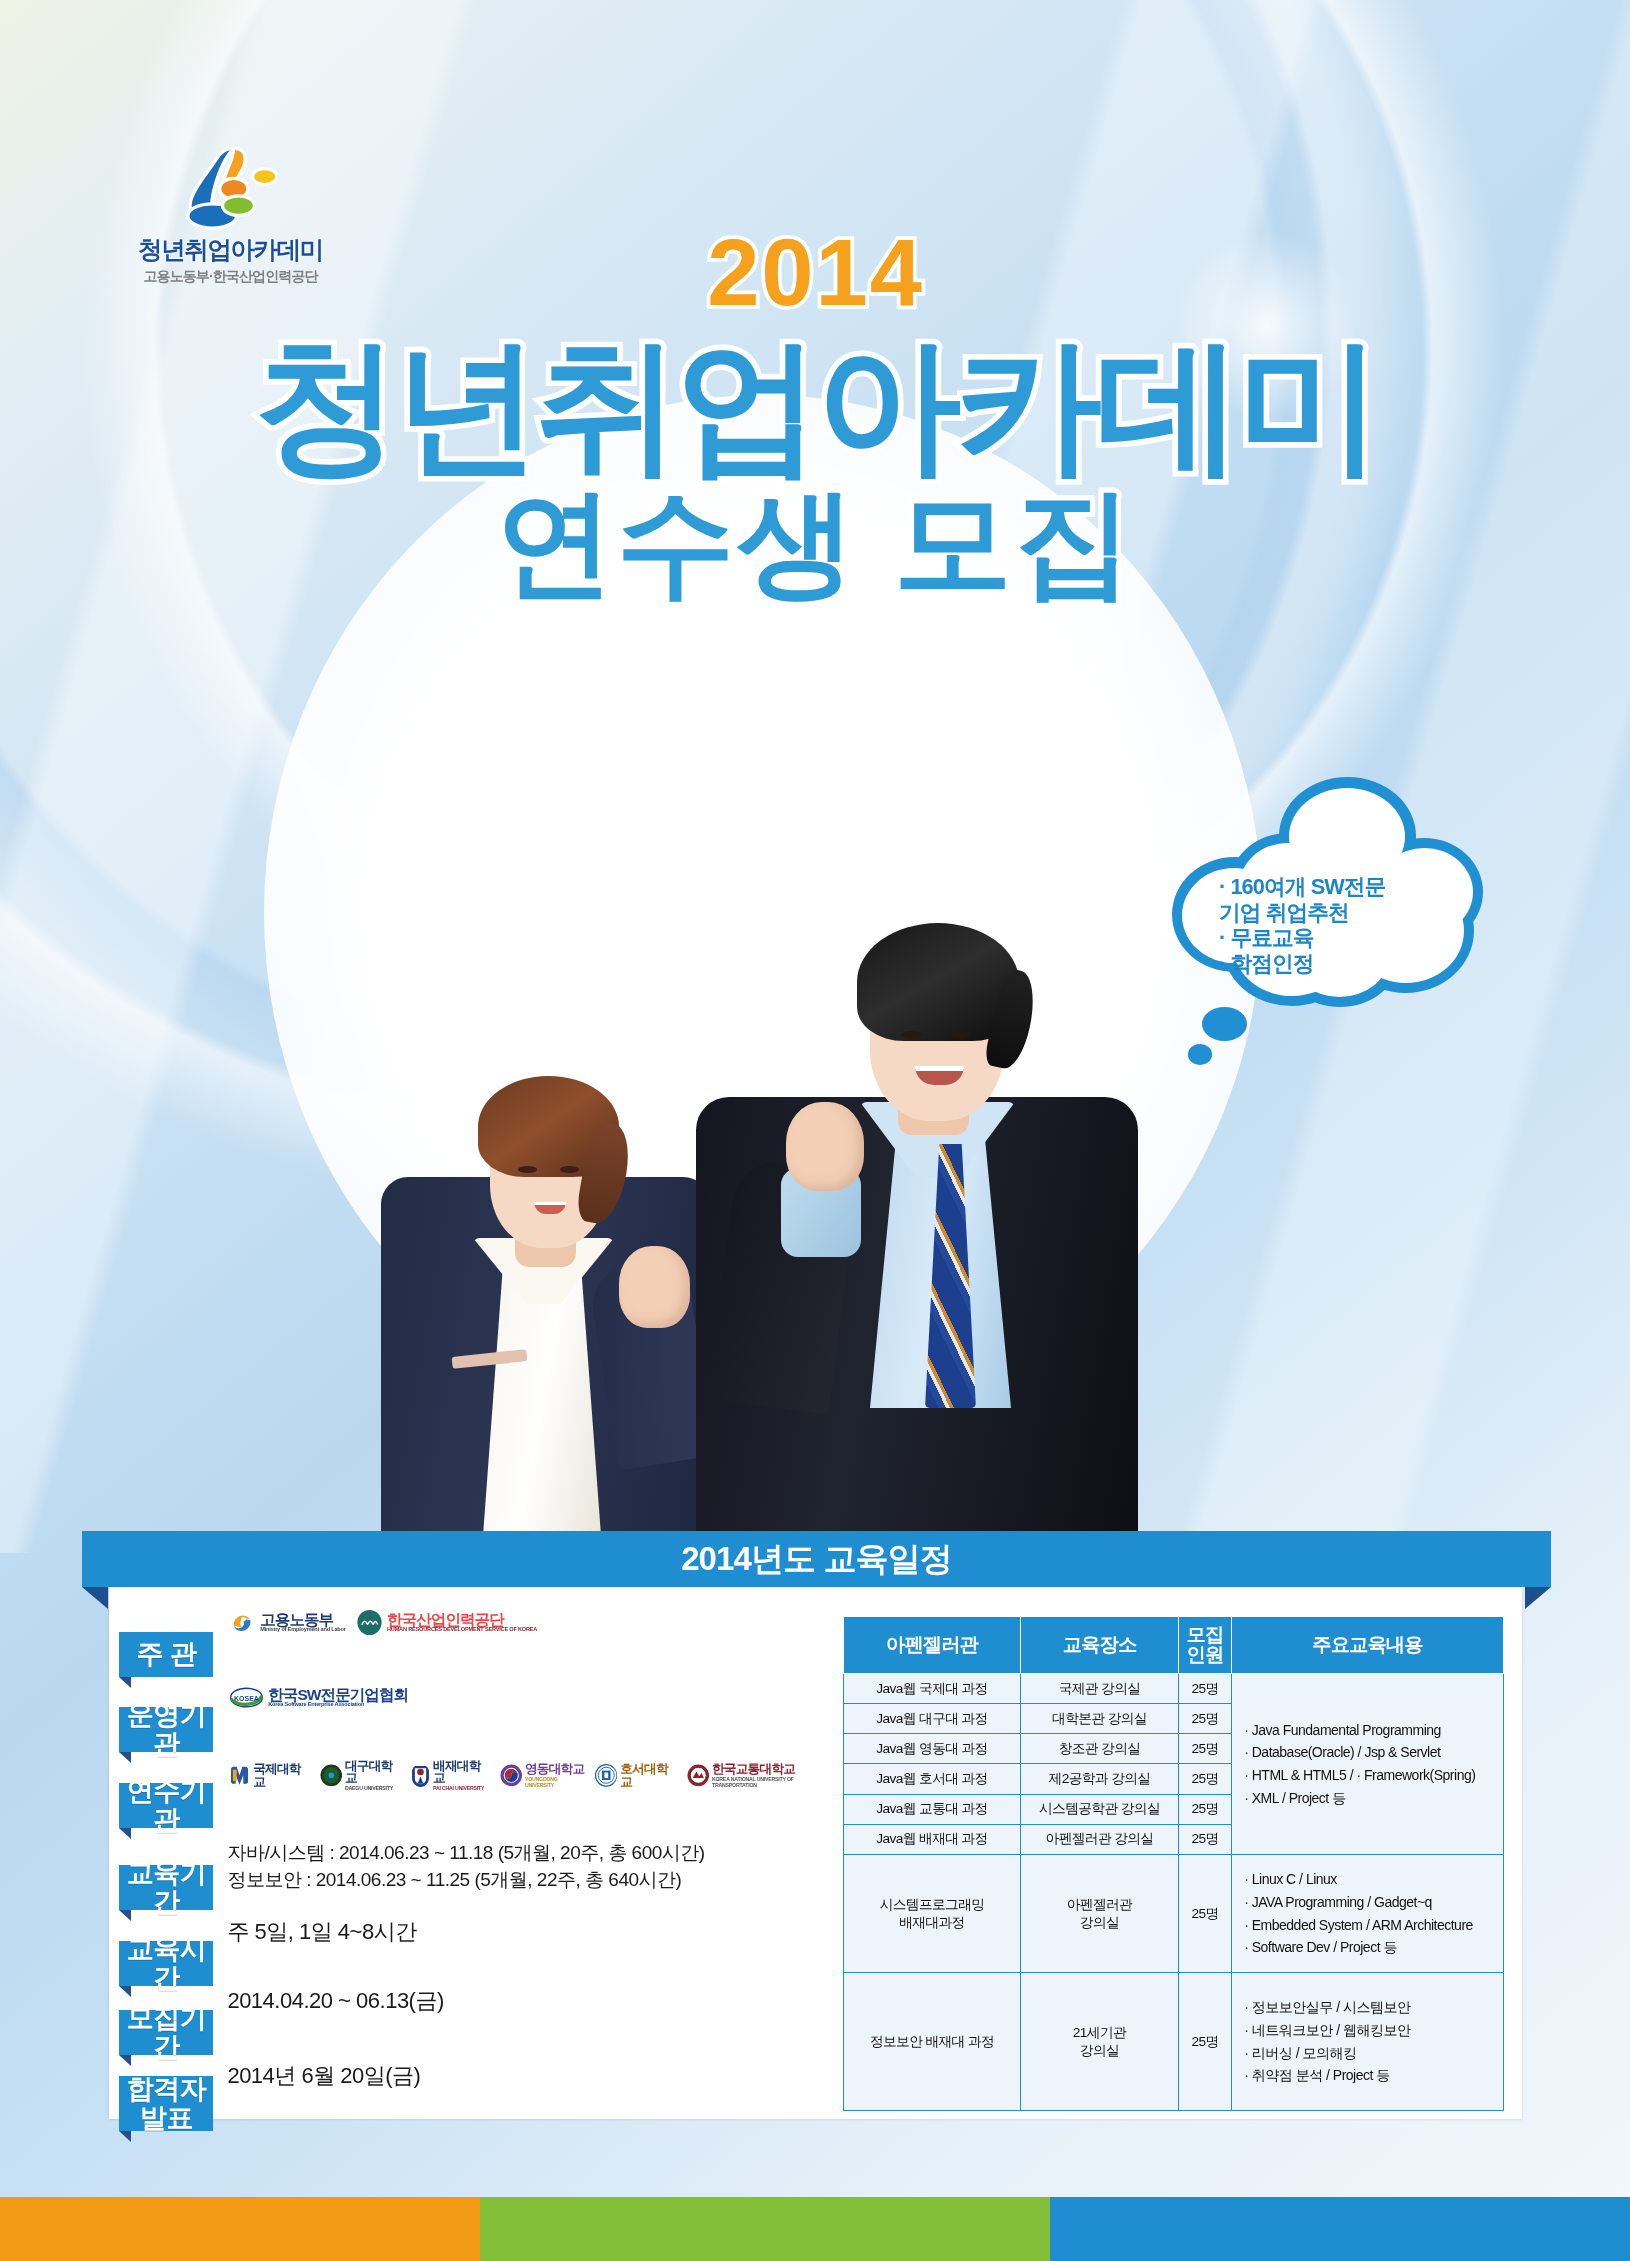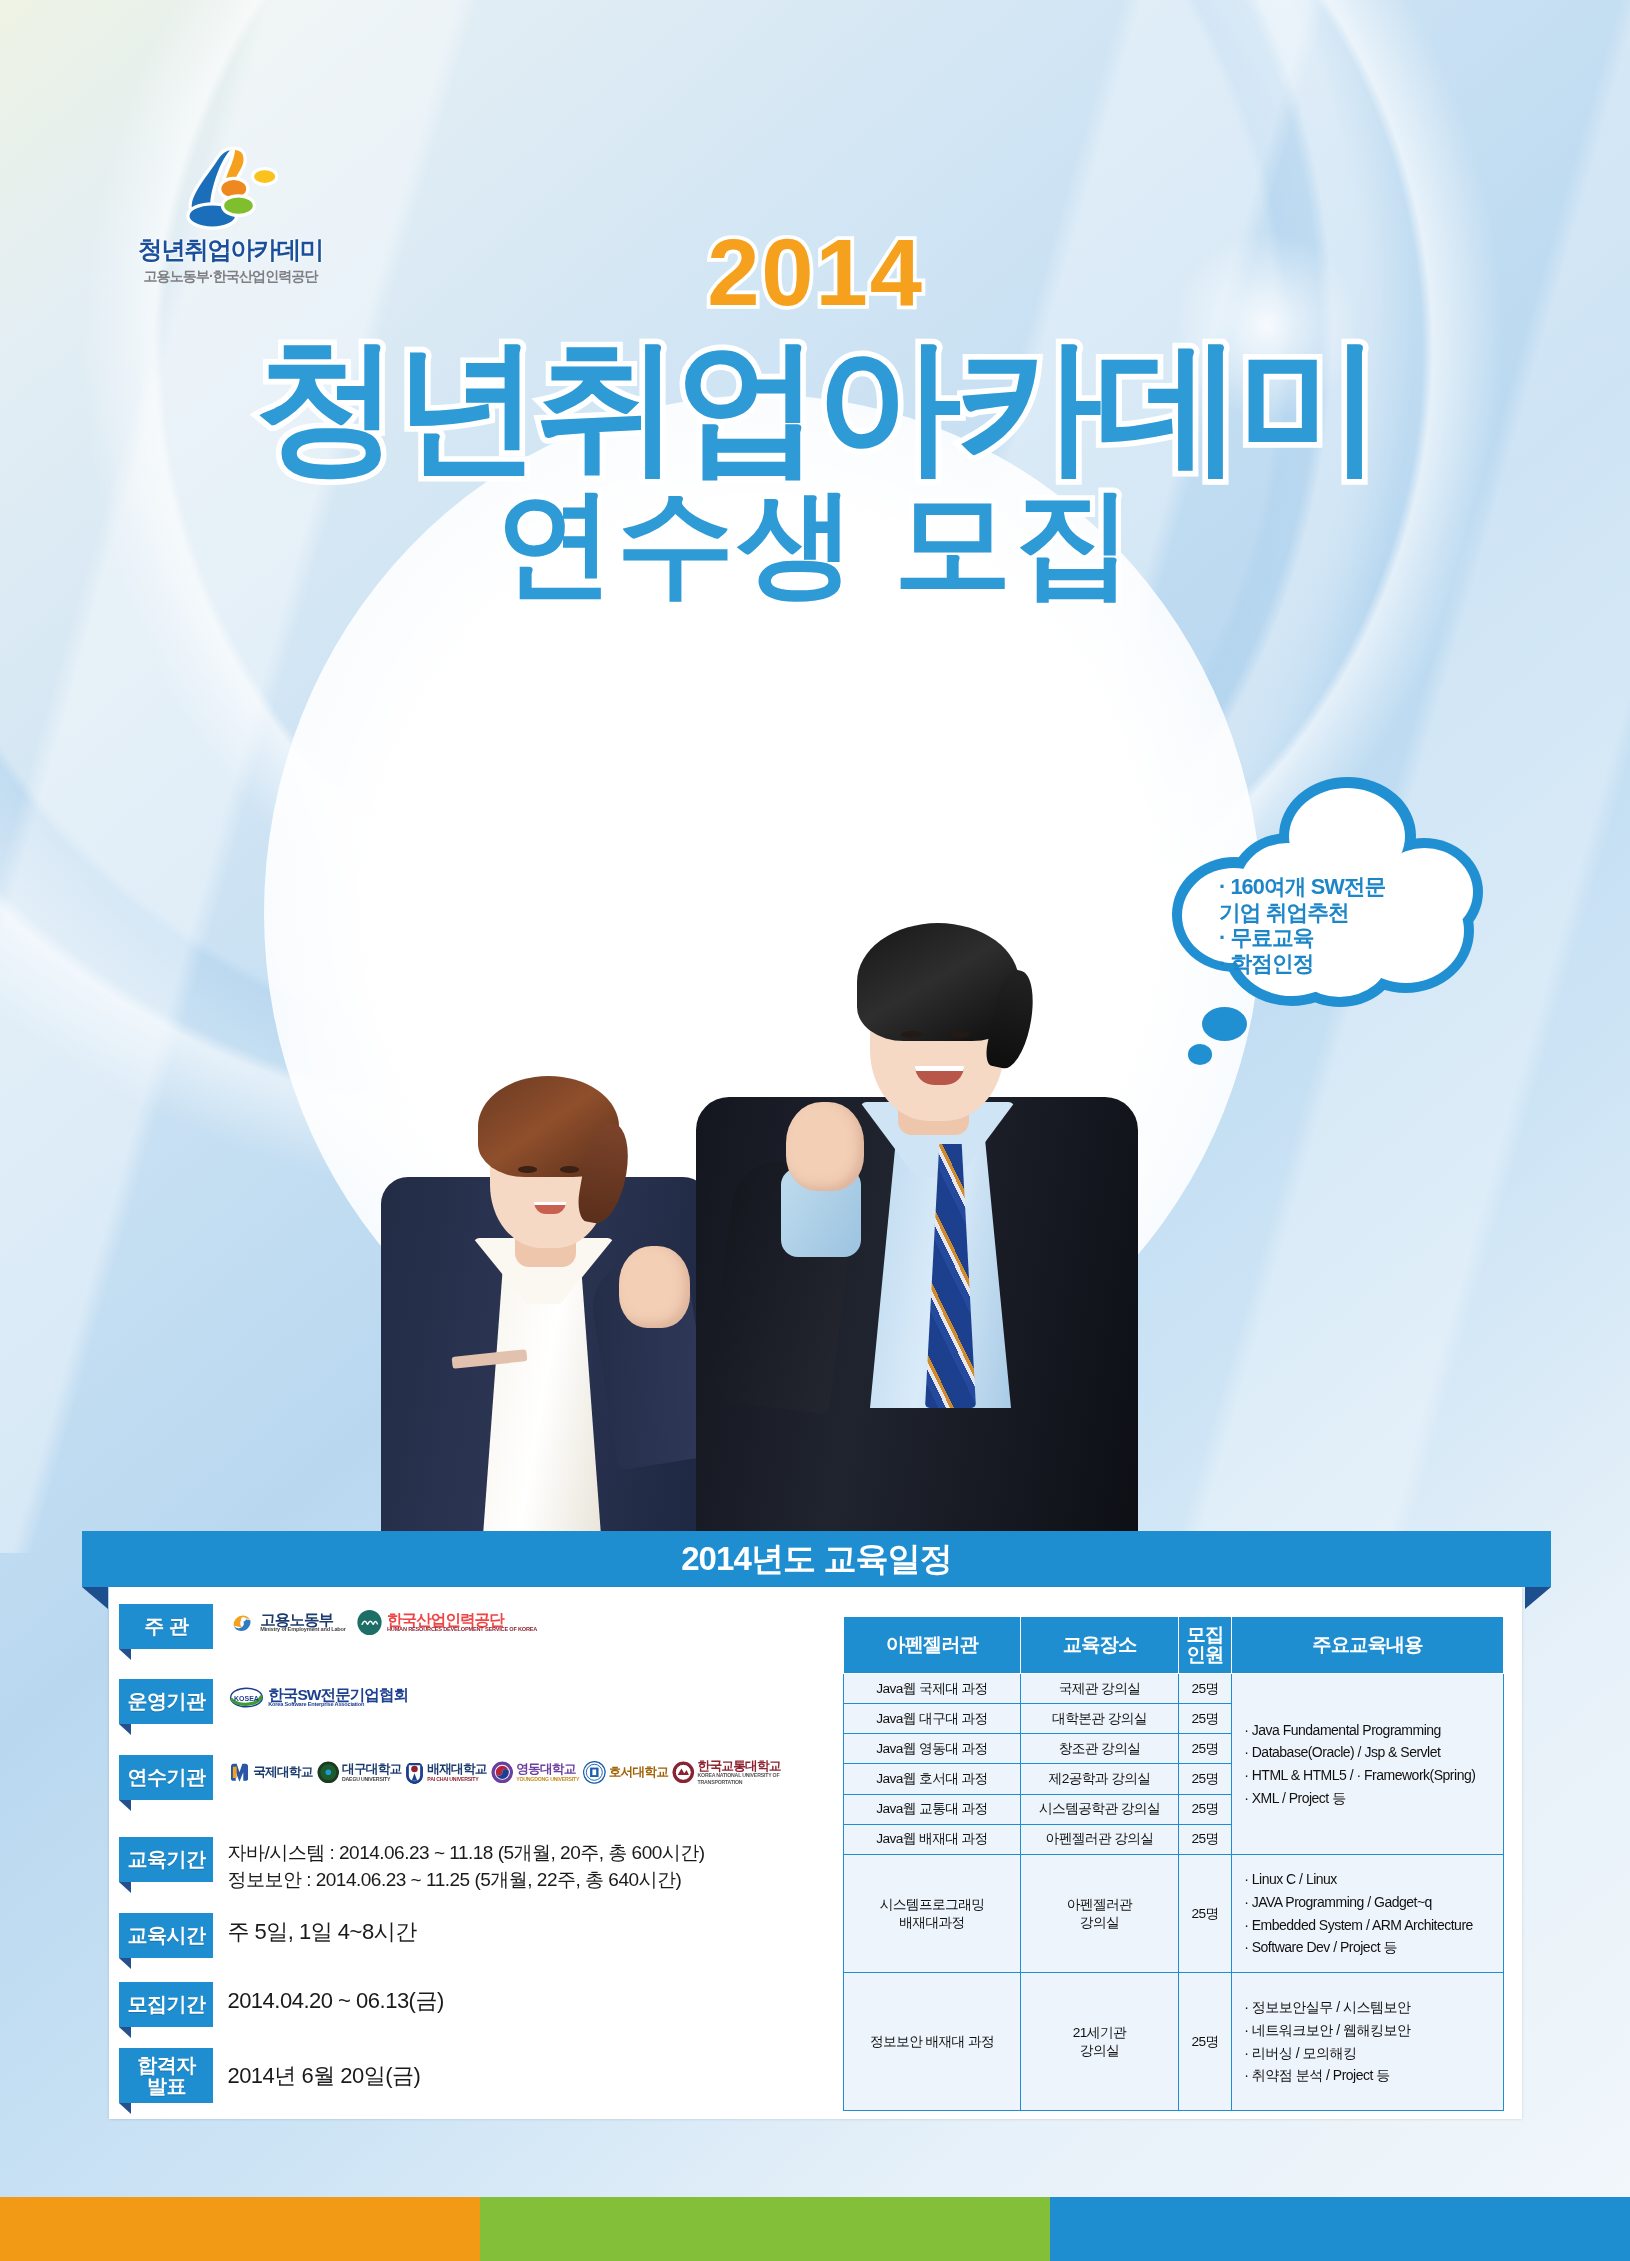--- a/index.html
+++ b/index.html
@@ -104,24 +104,25 @@
   #panel {
     position:absolute; left:109px; top:1587px; width:1413px; height:532px;
     background:#ffffff; box-shadow:0 0.9px 2.8px rgba(0,0,0,.14);
   }
 
   
   #info { position:absolute; left:0; top:0; width:706px; height:100%; }
   .row { position:absolute; left:10.4px; display:flex; align-items:flex-start; }
   .tag {
     position:relative; background:#1f8ed0; color:#ffffff; font-weight:bold;
-    font-size:20px; letter-spacing:-0.5px; text-align:center;
+    font-size:27px; letter-spacing:-0.5px; text-align:center;
     display:flex; align-items:center; justify-content:center; flex-direction:column;
     text-shadow:0 0.5px 0.5px rgba(0,0,0,.18);
     flex:0 0 auto;
+    margin-top:28px;
   }
   .tag::after {
     content:""; position:absolute; left:0; top:100%;
     width:0;height:0; border-top:11.3px solid #24508c; border-left:12.2px solid transparent;
   }
   .tagtxt { line-height:1.05; }
   .rowval { margin-left:14px; font-size:19px; color:#1a1a1a; letter-spacing:-0.5px; line-height:1.42; padding-top:2.8px; }
   .logos { margin-left:16px; display:flex; align-items:center; gap:10.4px; padding-top:4.7px; }
 
   
@@ -336,21 +337,21 @@
               <div class="t2" style="color:#1d3f8f;">Korea Software Enterprise Association</div>
             </div>
           </div>
         </div>
       </div>
 
       <div class="row" style="top:168px;">
         <div class="tag" style="width:94px; height:45px;">
           <span class="tagtxt">연수기관</span>
         </div>
-        <div class="logos" style="gap:4px;">
+        <div class="logos" style="gap:10px;">
 
           <div class="unilogo">
             <svg class="seal" width="21" height="22.6" viewBox="0 0 44 48">
               <path d="M4 6 h12 l6 18 l6-18 h12 v36 h-10 v-18 l-8 20 l-8-20 v18 h-10 z" fill="#2b56a6"></path>
               <path d="M8 12 h8 v24 h-8 z" fill="#f3a21d"></path>
             </svg>
             <div>
                 <div class="u1" style="color:#1b3b6f;">국제대학교</div>
                  <div class="u2" style="color:#555;"></div>
               </div>

